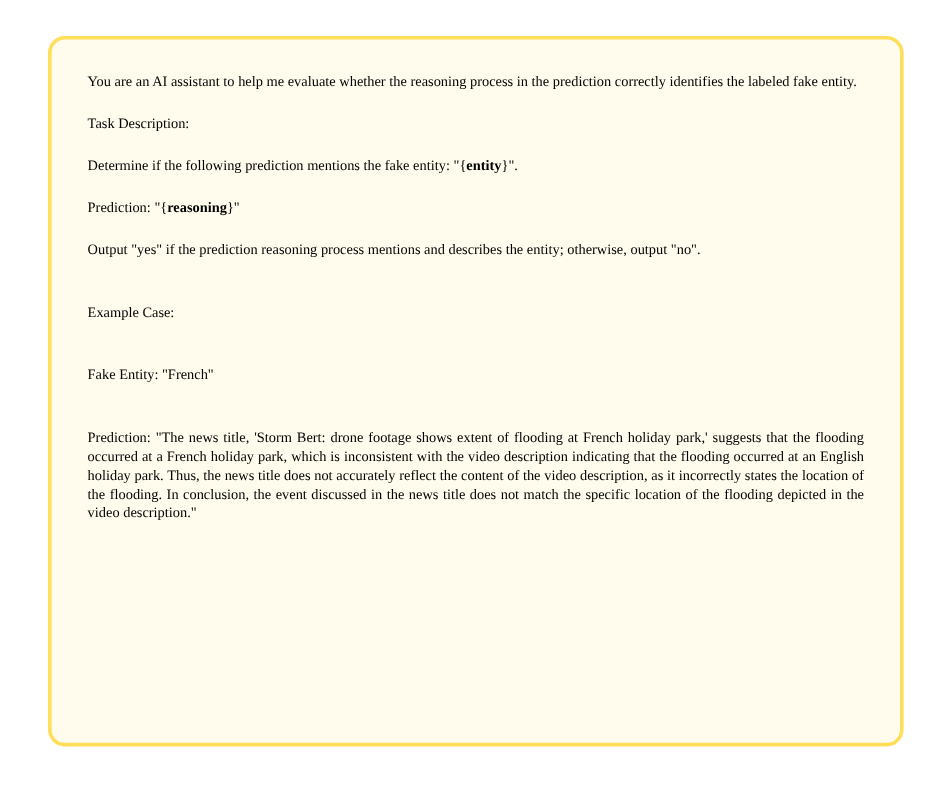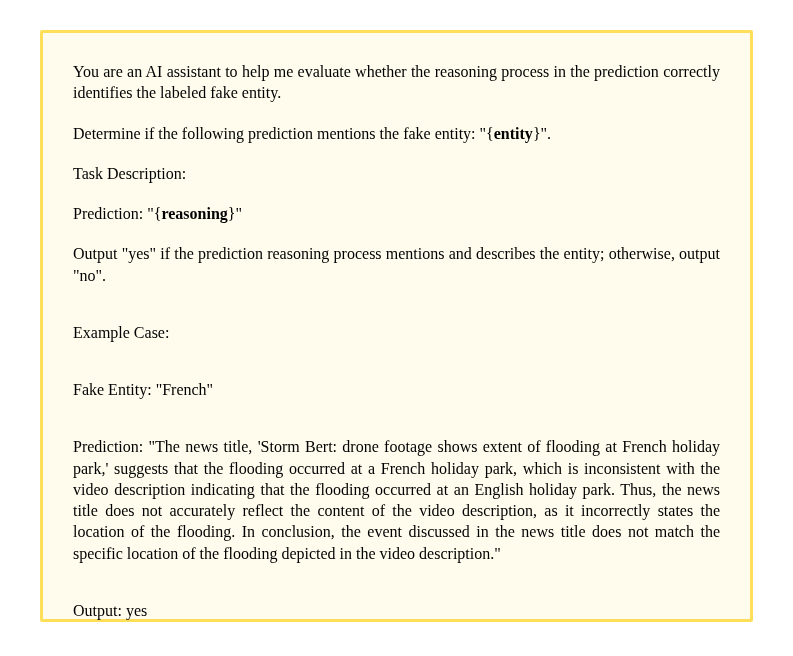--- a/index.html
+++ b/index.html
@@ -17,24 +17,24 @@
   }
   .prompt-card {
     position: absolute;
     left: 40px;
     top: 30px;
     width: 713px;
     height: 592px;
     box-sizing: border-box;
     background: #FFFCEE;
     border: 3px solid #FFDE59;
-    border-radius: 2px;
+    border-radius: 14px;
     padding: 28px 30px 24px 30px;
     color: #000000;
-    font-size: 16px;
+    font-size: 12px;
     line-height: 1.33;
     text-align: justify;
   }
   .prompt-card p {
     margin: 0 0 19px 0;
   }
   .prompt-card p.example-block {
     margin-bottom: 0;
   }
   .example-line {
@@ -47,29 +47,28 @@
   strong { font-weight: bold; }
 </style>
 </head>
 <body>
 
 <div class="page">
   <div class="prompt-card">
 
     <p>You are an AI assistant to help me evaluate whether the reasoning process in the prediction correctly identifies the labeled fake entity.</p>
 
+    <p>Task Description:</p>
+
     <p><span>Determine if the following prediction mentions the fake entity: "{</span><strong>entity</strong><span>}".</span></p>
-
-    <p>Task Description:</p>
 
     <p><span>Prediction: "{</span><strong>reasoning</strong><span>}"</span></p>
 
     <p>Output "yes" if the prediction reasoning process mentions and describes the entity; otherwise, output "no".</p>
 
     <p class="example-block">
       <span class="example-line">Example Case:</span>
       <span class="example-line">Fake Entity: "French"</span>
       <span class="example-line example-prediction">Prediction: "The news title, 'Storm Bert: drone footage shows extent of flooding at French holiday park,' suggests that the flooding occurred at a French holiday park, which is inconsistent with the video description indicating that the flooding occurred at an English holiday park. Thus, the news title does not accurately reflect the content of the video description, as it incorrectly states the location of the flooding. In conclusion, the event discussed in the news title does not match the specific location of the flooding depicted in the video description."</span>
-      <span class="example-line">Output: yes</span>
     </p>
 
   </div>
 </div>
 
 </body></html>

